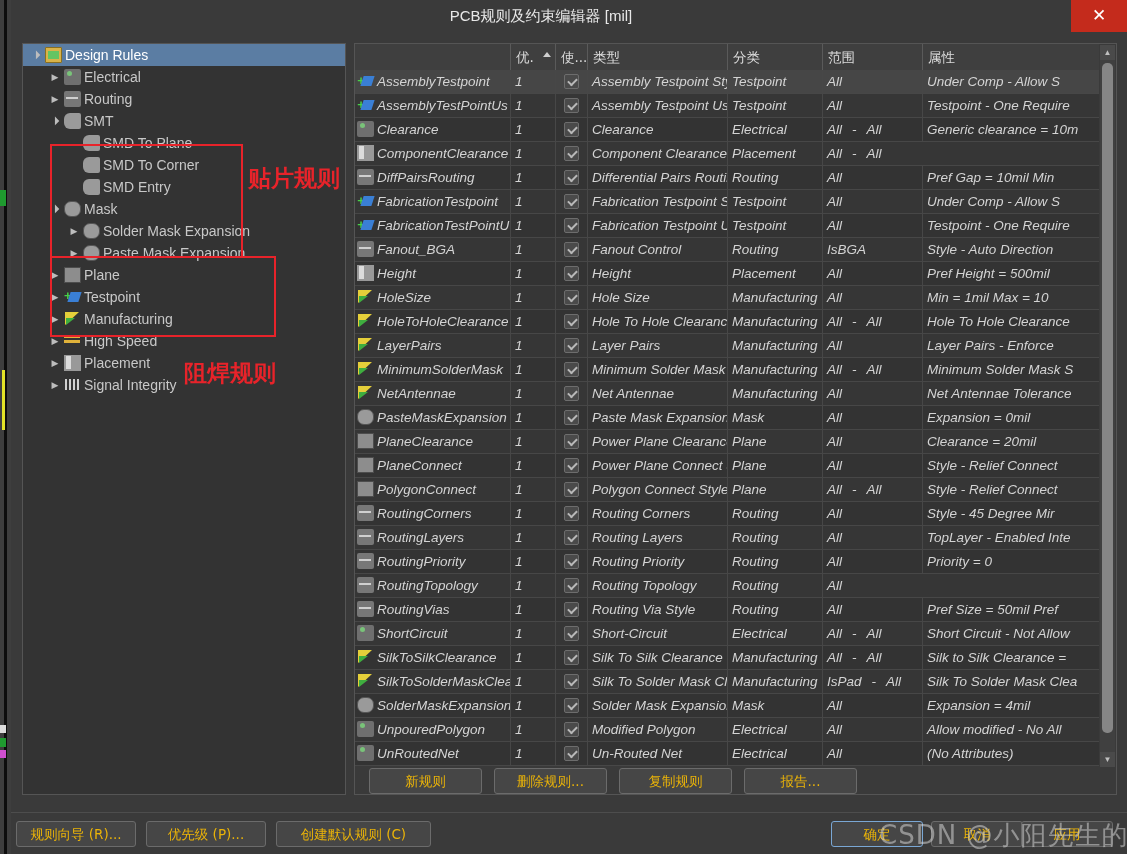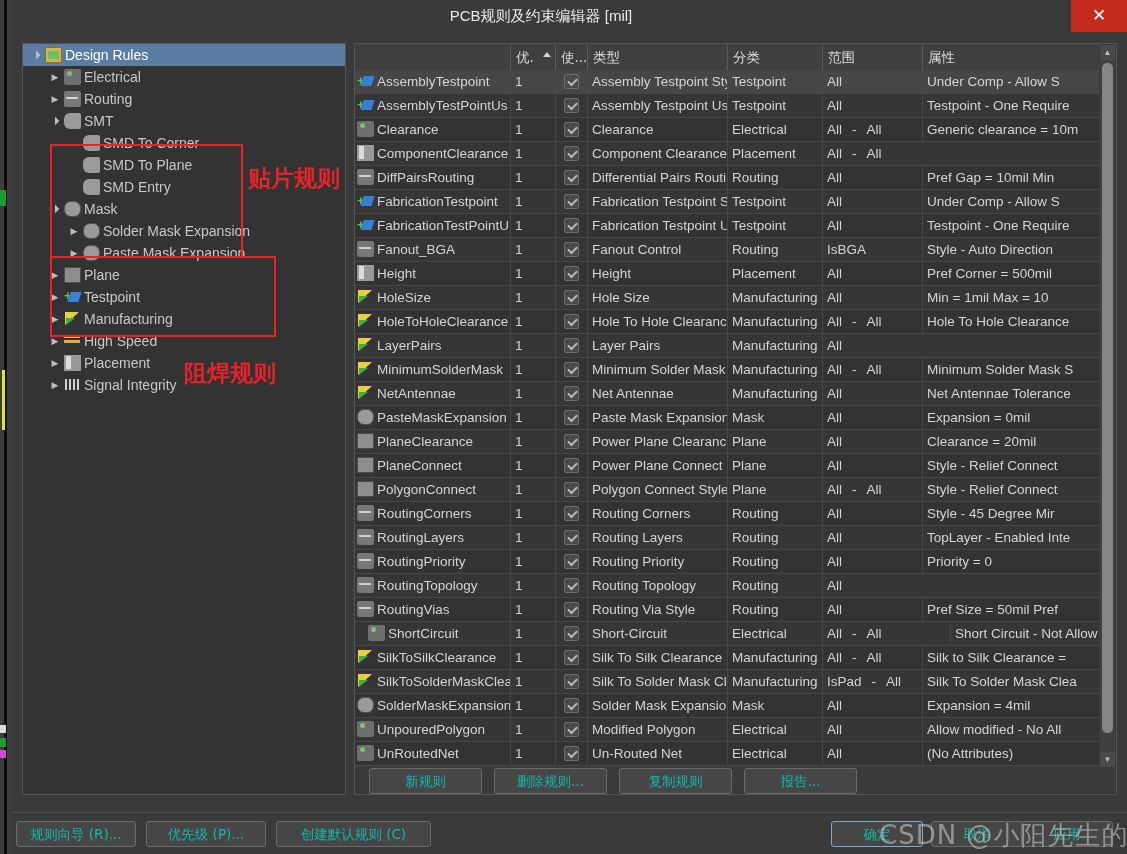--- a/index.html
+++ b/index.html
@@ -84,21 +84,21 @@
   #grid{position:absolute;left:0;top:0;width:744px;height:722px;overflow:hidden;background:#333;}
   .hdr{position:absolute;left:0;top:0;height:26px;width:744px;background:#3f3f3f;border-bottom:1px solid #5a5a5a;}
   .hdr .hc{
     position:absolute;top:0;height:26px;line-height:26px;color:#dcdcdc;font-size:13.5px;
     border-left:1px solid #5a5a5a;padding-left:5px;box-sizing:border-box;white-space:nowrap;overflow:hidden;
     font-family:"DejaVu Sans","Liberation Sans",sans-serif;cursor:pointer;
   }
   .hdr .hc.first{border-left:none;}
   .hdr .sortmark{position:absolute;right:4px;top:8px;width:0;height:0;
     border-left:4px solid transparent;border-right:4px solid transparent;border-bottom:5px solid #cfcfcf;}
-  .rows{position:absolute;left:0;top:26px;width:744px;height:696px;overflow:hidden;}
+  .rows{position:absolute;left:0;top:26px;width:744px;height:696px;overflow:hidden;font-style:italic;}
   .row{position:relative;height:23px;border-bottom:1px solid #474747;}
   .row.alt{background:#363636;}
   .row.first-sel{background:#464646;}
   .cell{
     position:absolute;top:0;height:23px;line-height:23px;color:#d4d4d4;font-size:13.5px;
     white-space:nowrap;overflow:hidden;box-sizing:border-box;padding-left:4px;
   }
   .cell.bl{border-left:1px solid #474747;}
   .cell.name{padding-left:22px;}
   .cell .ricon{position:absolute;left:2px;top:3px;width:17px;height:16px;}
@@ -111,21 +111,21 @@
 
   
   #vscroll{position:absolute;right:1px;top:1px;width:15px;height:722px;background:#404040;}
   #vscroll .sb-arrow{position:absolute;left:0;width:15px;height:15px;background:#4a4a4a;text-align:center;
     font-size:8px;line-height:15px;color:#c0c0c0;cursor:pointer;}
   #vscroll .sb-thumb{position:absolute;left:2px;width:11px;background:#868686;border-radius:5px;cursor:pointer;}
 
   
   #rule-btns{position:absolute;left:0;bottom:0;width:759px;height:26px;}
   .btn{
-    background:#464646;border:1px solid #6b6b6b;border-radius:3px;color:#14b8a6;
+    background:#464646;border:1px solid #6b6b6b;border-radius:3px;color:#eab308;
     font-size:13.5px;text-align:center;cursor:pointer;box-sizing:border-box;
     font-family:"DejaVu Sans","Liberation Sans",sans-serif;
   }
   .btn.primary{border-color:#7aa7d4;background:#464646;}
 
   
   #bottombar{position:absolute;left:0;top:812px;width:1116px;height:42px;background:#3a3a3a;border-top:1px solid #4d4d4d;}
   .bb{position:absolute;top:8px;height:26px;}
 
   
@@ -173,25 +173,25 @@
           <span class="ic i-route" style="left: 41px;"></span>
           <span class="lbl" style="left: 61px;">Routing</span>
         </div>
         <div class="tree-row">
           <span class="arrow" style="left: 25px; transform: rotate(-45deg); font-size: 8px;">◢</span>
           <span class="ic i-smd" style="left: 41px;"></span>
           <span class="lbl" style="left: 61px;">SMT</span>
         </div>
         <div class="tree-row">
           <span class="ic i-smd" style="left: 60px;"></span>
+          <span class="lbl" style="left: 80px;">SMD To Plane</span>
+        </div>
+        <div class="tree-row">
+          <span class="ic i-smd" style="left: 60px;"></span>
           <span class="lbl" style="left: 80px;">SMD To Corner</span>
-        </div>
-        <div class="tree-row">
-          <span class="ic i-smd" style="left: 60px;"></span>
-          <span class="lbl" style="left: 80px;">SMD To Plane</span>
         </div>
         <div class="tree-row">
           <span class="ic i-smd" style="left: 60px;"></span>
           <span class="lbl" style="left: 80px;">SMD Entry</span>
         </div>
         <div class="tree-row">
           <span class="arrow" style="left: 25px; transform: rotate(-45deg); font-size: 8px;">◢</span>
           <span class="ic i-mask" style="left: 41px;"></span>
           <span class="lbl" style="left: 61px;">Mask</span>
         </div>
@@ -344,21 +344,21 @@
             </div>
             <div class="row">
               <div class="cell name" style="left: 0px; width: 155px;"><span class="ricon i-place"></span><span>Height</span></div>
               <div class="cell bl" style="left: 155px; width: 45px;">1</div>
               <div class="cell bl" style="left: 200px; width: 32px;">
                 <span class="chk" style="left: 8px;"></span>
               </div>
               <div class="cell bl" style="left: 232px; width: 140px;">Height</div>
               <div class="cell bl" style="left: 372px; width: 95px;">Placement</div>
               <div class="cell bl" style="left: 467px; width: 100px;"><span>All</span></div>
-              <div class="cell bl" style="left: 567px; width: 177px;">Pref Corner = 500mil</div>
+              <div class="cell bl" style="left: 567px; width: 177px;">Pref Height = 500mil</div>
             </div>
             <div class="row alt">
               <div class="cell name" style="left: 0px; width: 155px;"><span class="ricon i-manu"></span><span>HoleSize</span></div>
               <div class="cell bl" style="left: 155px; width: 45px;">1</div>
               <div class="cell bl" style="left: 200px; width: 32px;">
                 <span class="chk" style="left: 8px;"></span>
               </div>
               <div class="cell bl" style="left: 232px; width: 140px;">Hole Size</div>
               <div class="cell bl" style="left: 372px; width: 95px;">Manufacturing</div>
               <div class="cell bl" style="left: 467px; width: 100px;"><span>All</span></div>
@@ -377,20 +377,21 @@
             </div>
             <div class="row alt">
               <div class="cell name" style="left: 0px; width: 155px;"><span class="ricon i-manu"></span><span>LayerPairs</span></div>
               <div class="cell bl" style="left: 155px; width: 45px;">1</div>
               <div class="cell bl" style="left: 200px; width: 32px;">
                 <span class="chk" style="left: 8px;"></span>
               </div>
               <div class="cell bl" style="left: 232px; width: 140px;">Layer Pairs</div>
               <div class="cell bl" style="left: 372px; width: 95px;">Manufacturing</div>
               <div class="cell bl" style="left: 467px; width: 100px;"><span>All</span></div>
+              <div class="cell bl" style="left: 567px; width: 177px;">Layer Pairs - Enforce</div>
             </div>
             <div class="row">
               <div class="cell name" style="left: 0px; width: 155px;"><span class="ricon i-manu"></span><span>MinimumSolderMask</span></div>
               <div class="cell bl" style="left: 155px; width: 45px;">1</div>
               <div class="cell bl" style="left: 200px; width: 32px;">
                 <span class="chk" style="left: 8px;"></span>
               </div>
               <div class="cell bl" style="left: 232px; width: 140px;">Minimum Solder Mask S</div>
               <div class="cell bl" style="left: 372px; width: 95px;">Manufacturing</div>
               <div class="cell bl" style="left: 467px; width: 100px;"><span>All</span><span style="padding: 0px 10px;">-</span><span>All</span></div>
@@ -499,29 +500,29 @@
               <div class="cell bl" style="left: 155px; width: 45px;">1</div>
               <div class="cell bl" style="left: 200px; width: 32px;">
                 <span class="chk" style="left: 8px;"></span>
               </div>
               <div class="cell bl" style="left: 232px; width: 140px;">Routing Via Style</div>
               <div class="cell bl" style="left: 372px; width: 95px;">Routing</div>
               <div class="cell bl" style="left: 467px; width: 100px;"><span>All</span></div>
               <div class="cell bl" style="left: 567px; width: 177px;">Pref Size = 50mil    Pref</div>
             </div>
             <div class="row alt">
-              <div class="cell name" style="left: 11px; width: 155px;"><span class="ricon i-elec"></span><span>ShortCircuit</span></div>
+              <div class="cell name" style="left: 0px; width: 155px;"><span class="ricon i-elec"></span><span>ShortCircuit</span></div>
               <div class="cell bl" style="left: 155px; width: 45px;">1</div>
               <div class="cell bl" style="left: 200px; width: 32px;">
                 <span class="chk" style="left: 8px;"></span>
               </div>
               <div class="cell bl" style="left: 232px; width: 140px;">Short-Circuit</div>
               <div class="cell bl" style="left: 372px; width: 95px;">Electrical</div>
               <div class="cell bl" style="left: 467px; width: 100px;"><span>All</span><span style="padding: 0px 10px;">-</span><span>All</span></div>
-              <div class="cell bl" style="left: 567px; width: 177px; margin-left: 28px;">Short Circuit - Not Allow</div>
+              <div class="cell bl" style="left: 567px; width: 177px;">Short Circuit - Not Allow</div>
             </div>
             <div class="row">
               <div class="cell name" style="left: 0px; width: 155px;"><span class="ricon i-manu"></span><span>SilkToSilkClearance</span></div>
               <div class="cell bl" style="left: 155px; width: 45px;">1</div>
               <div class="cell bl" style="left: 200px; width: 32px;">
                 <span class="chk" style="left: 8px;"></span>
               </div>
               <div class="cell bl" style="left: 232px; width: 140px;">Silk To Silk Clearance</div>
               <div class="cell bl" style="left: 372px; width: 95px;">Manufacturing</div>
               <div class="cell bl" style="left: 467px; width: 100px;"><span>All</span><span style="padding: 0px 10px;">-</span><span>All</span></div>

